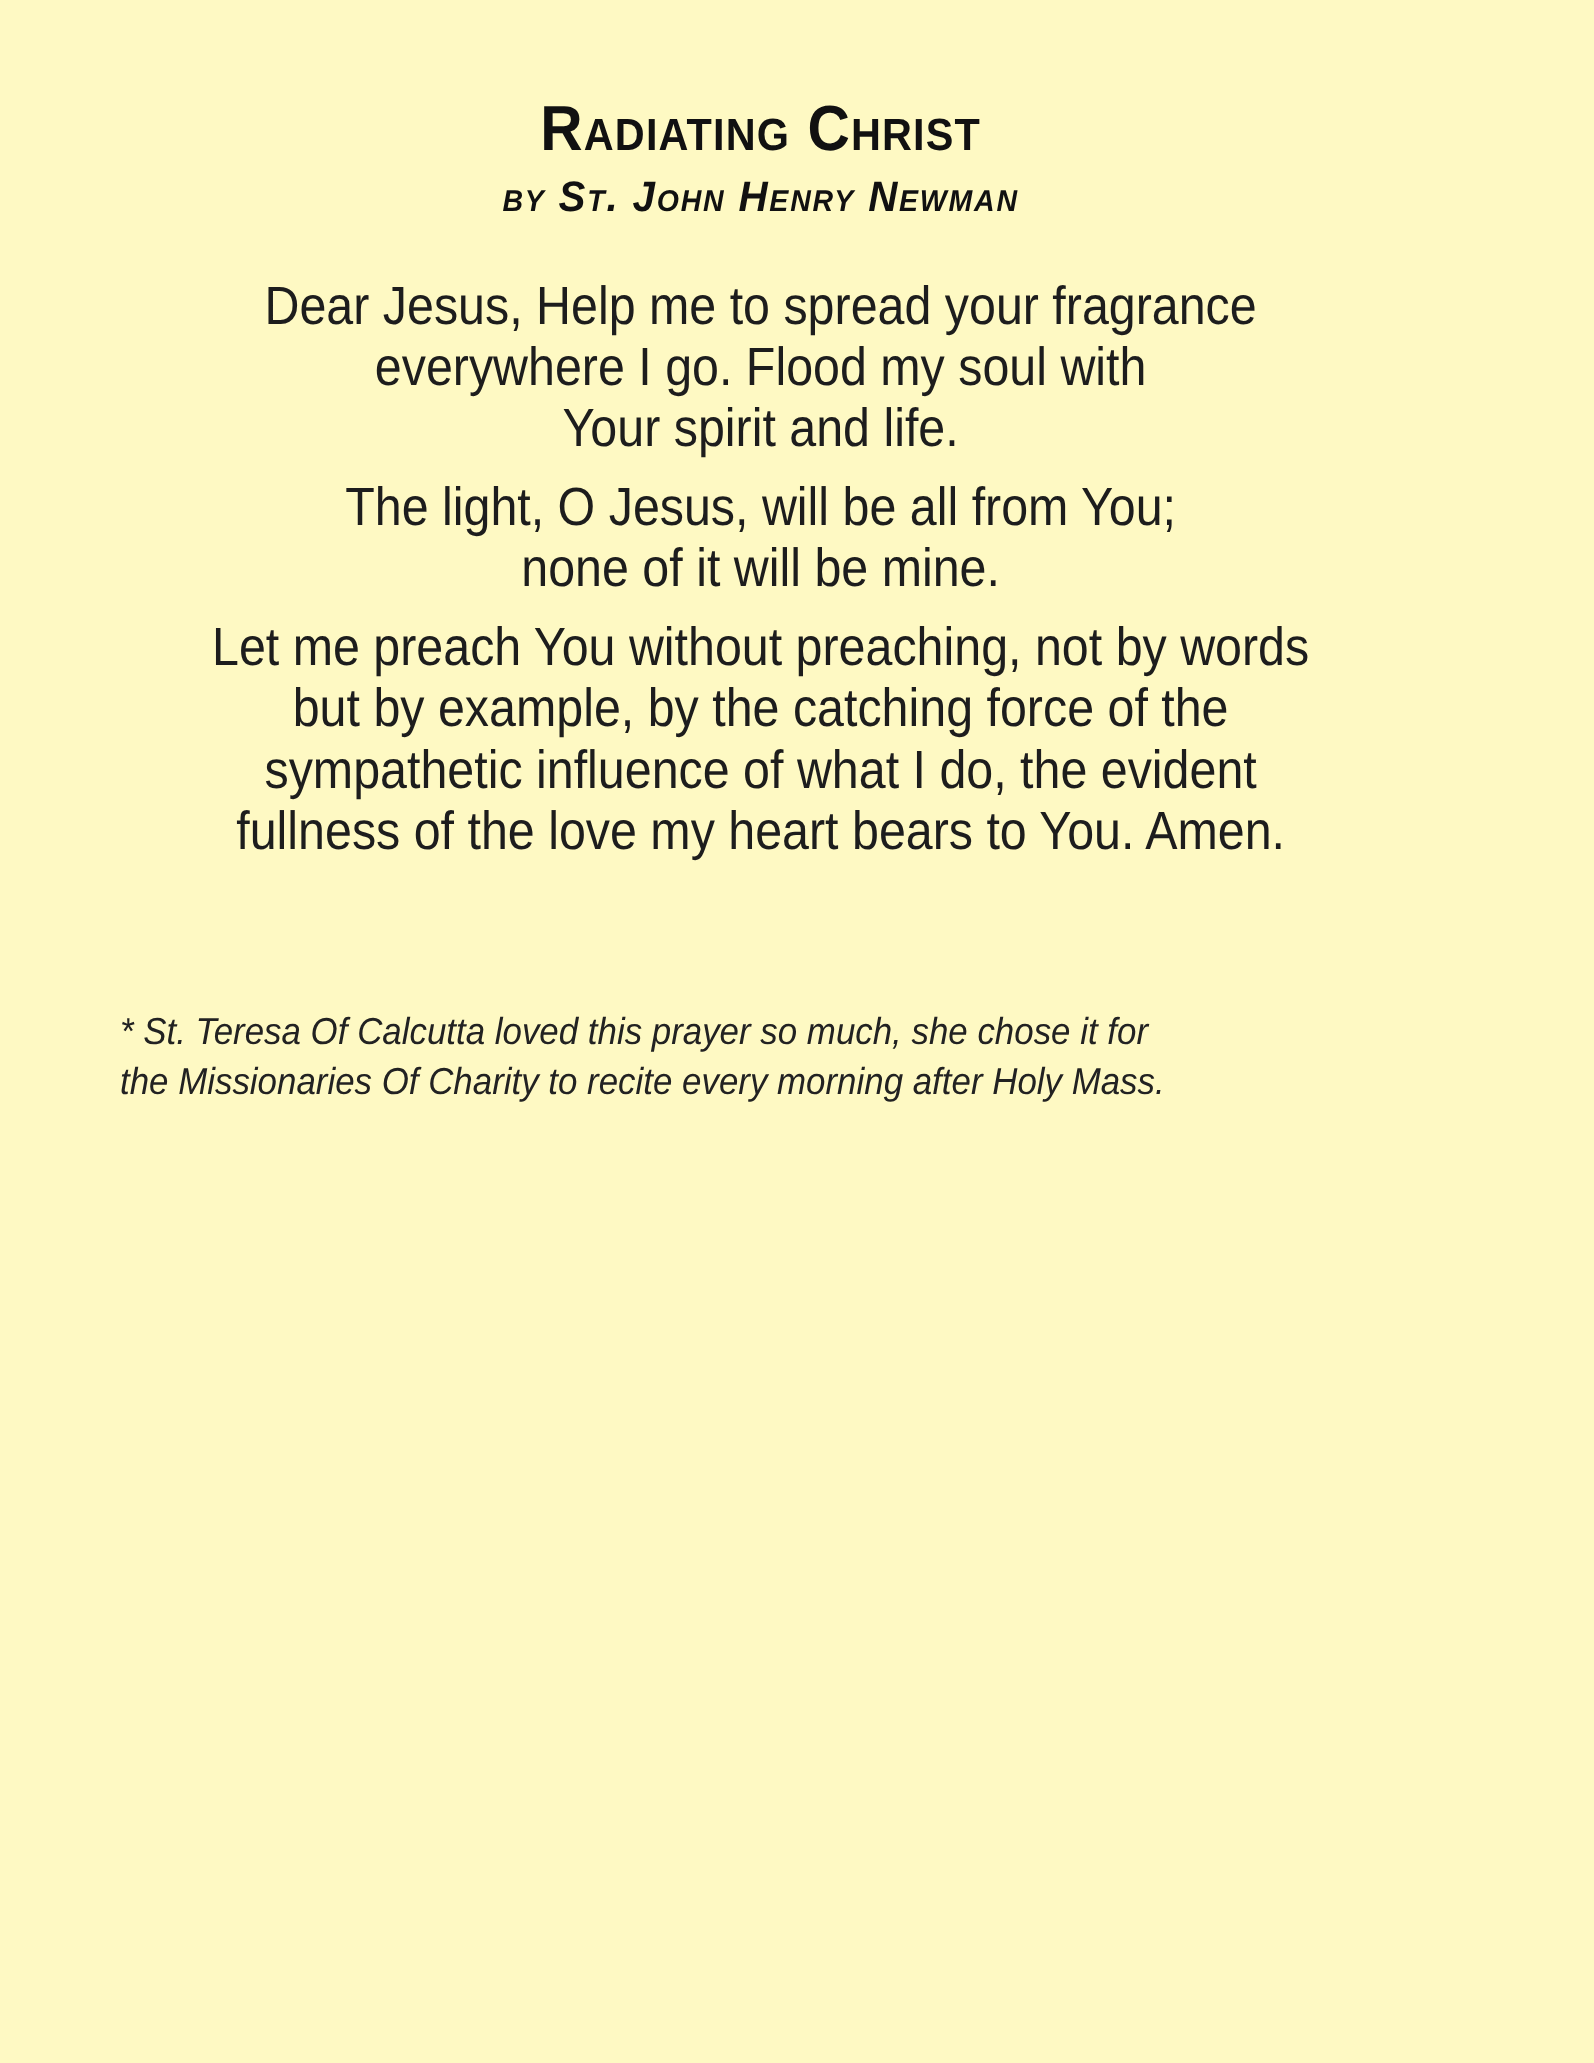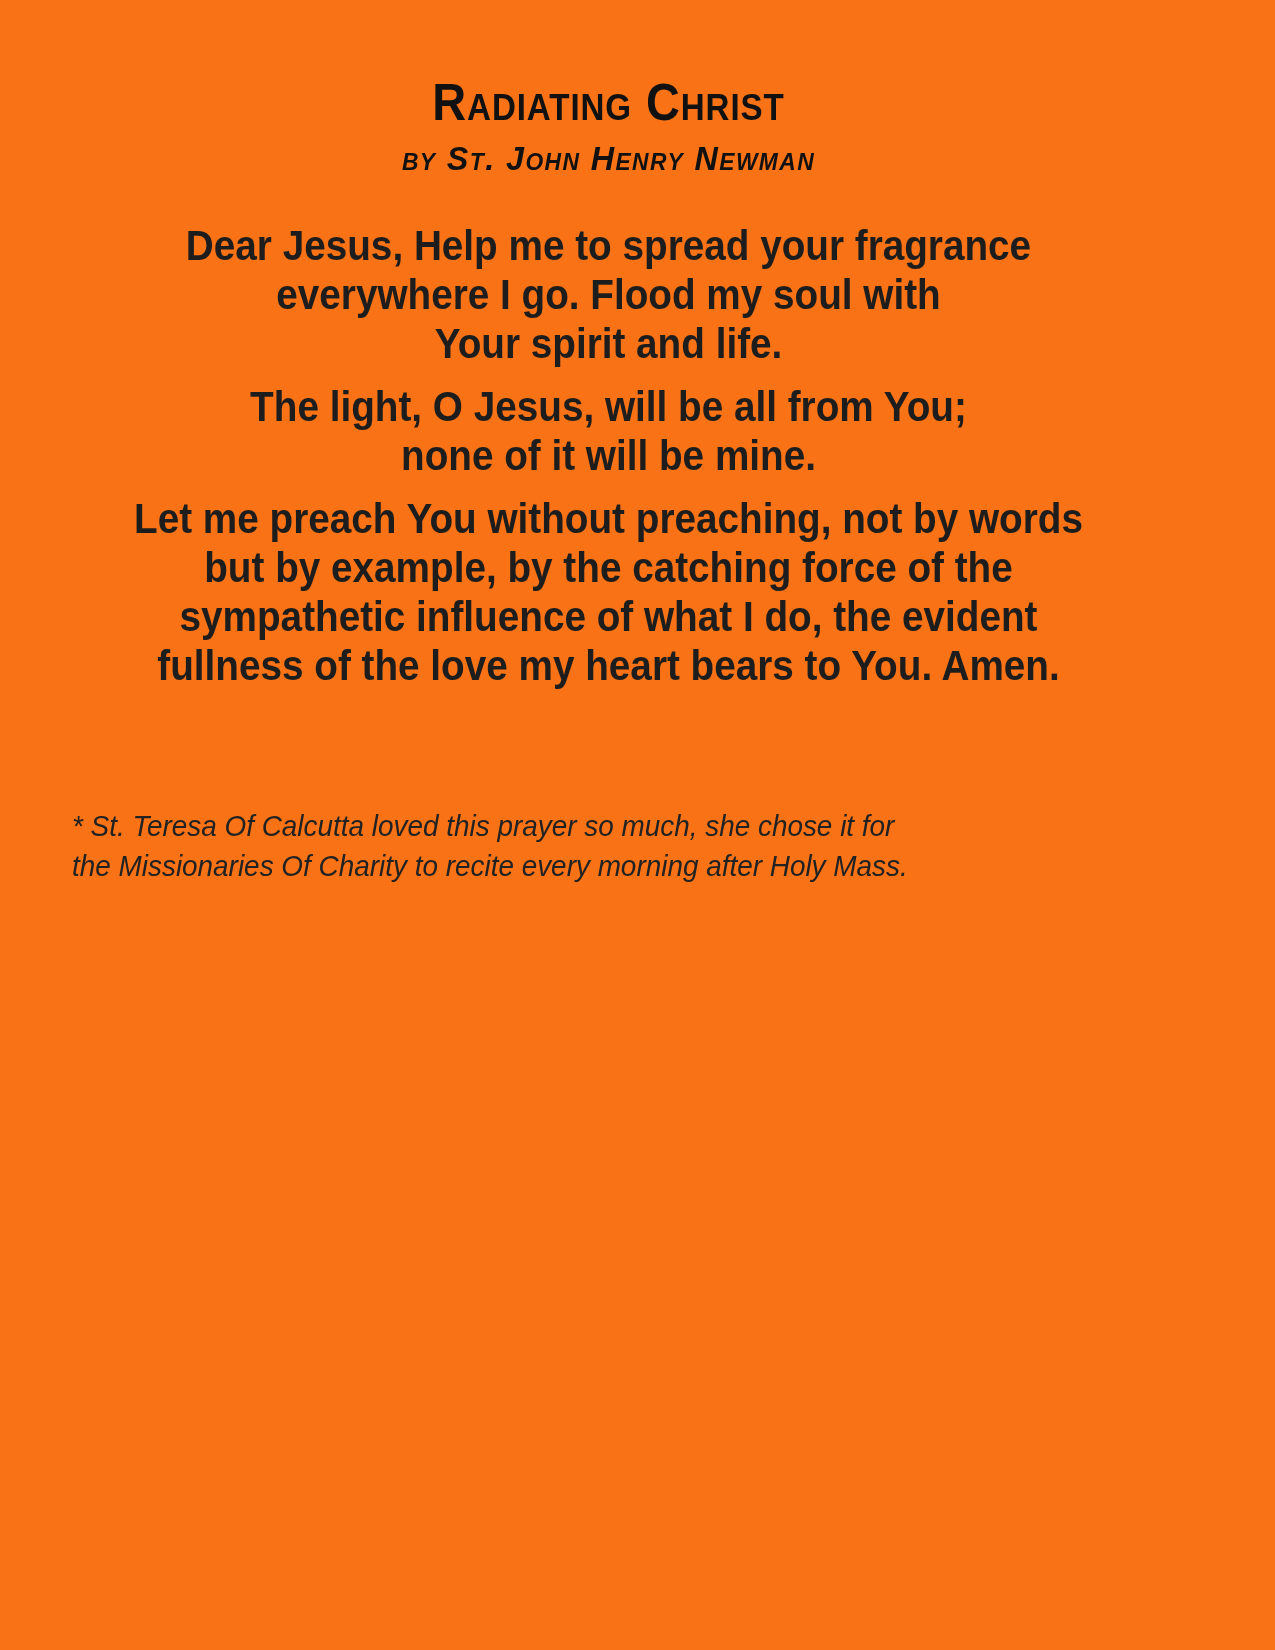--- a/index.html
+++ b/index.html
@@ -4,21 +4,21 @@
 <style>
   html, body {
     margin: 0;
     padding: 0;
     background: #ffffff;
   }
   .page {
     position: relative;
     width: 1275px;
     height: 1650px;
-    background: #f97316;
+    background: #fef9c3;
     color: #1d1d1d;
     font-family: "Liberation Sans", sans-serif;
     overflow: hidden;
     box-sizing: border-box;
     padding-top: 76px;
   }
   
   .content {
     box-sizing: border-box;
     padding-right: 58px;
@@ -46,36 +46,35 @@
     margin-top: 10px;
     transform: scaleX(0.95);
     transform-origin: 50% 50%;
     color: #111111;
   }
   .stanzas {
     margin-top: 44px;
   }
   .stanza {
     margin: 0 0 14px 0;
-    font-weight: bold;
   }
   .line {
     text-align: center;
     font-size: 43px;
     line-height: 49px;
     transform: scaleX(0.9);
     transform-origin: 50% 50%;
     white-space: nowrap;
   }
   .seg-italic {
     font-style: italic;
   }
   .footnote {
     margin-top: 116px;
-    padding-left: 72px;
+    padding-left: 96px;
   }
   .fline {
     font-size: 30px;
     line-height: 40px;
     font-style: italic;
     color: #222222;
     transform: scaleX(0.93);
     transform-origin: 0 50%;
     white-space: nowrap;
   }

